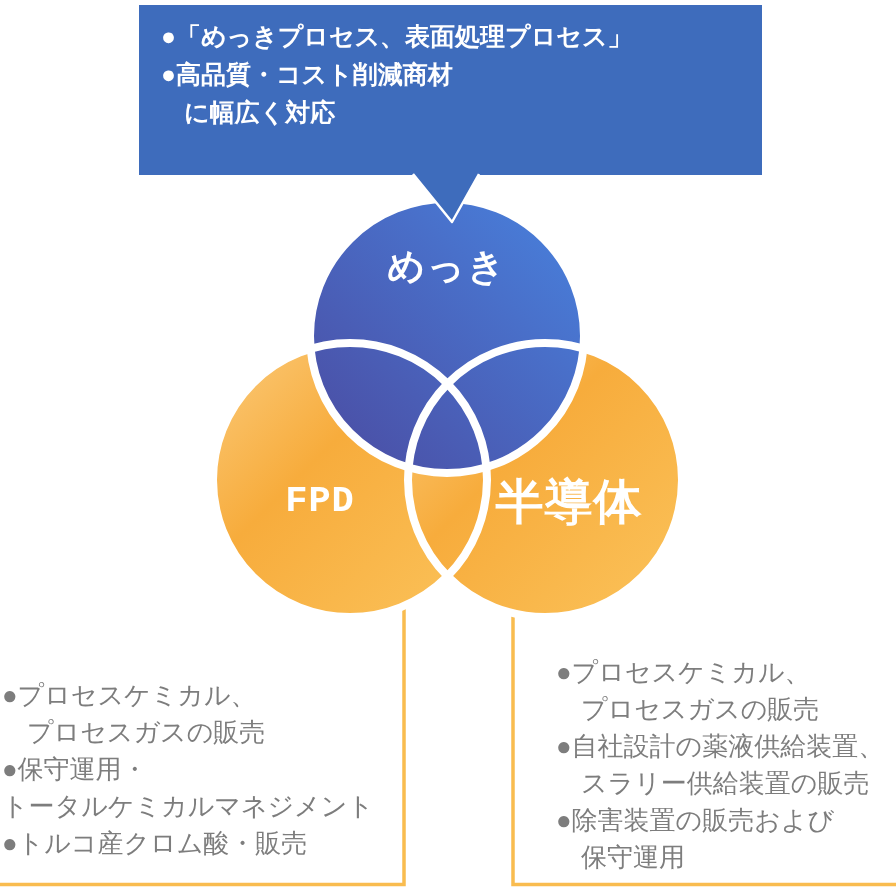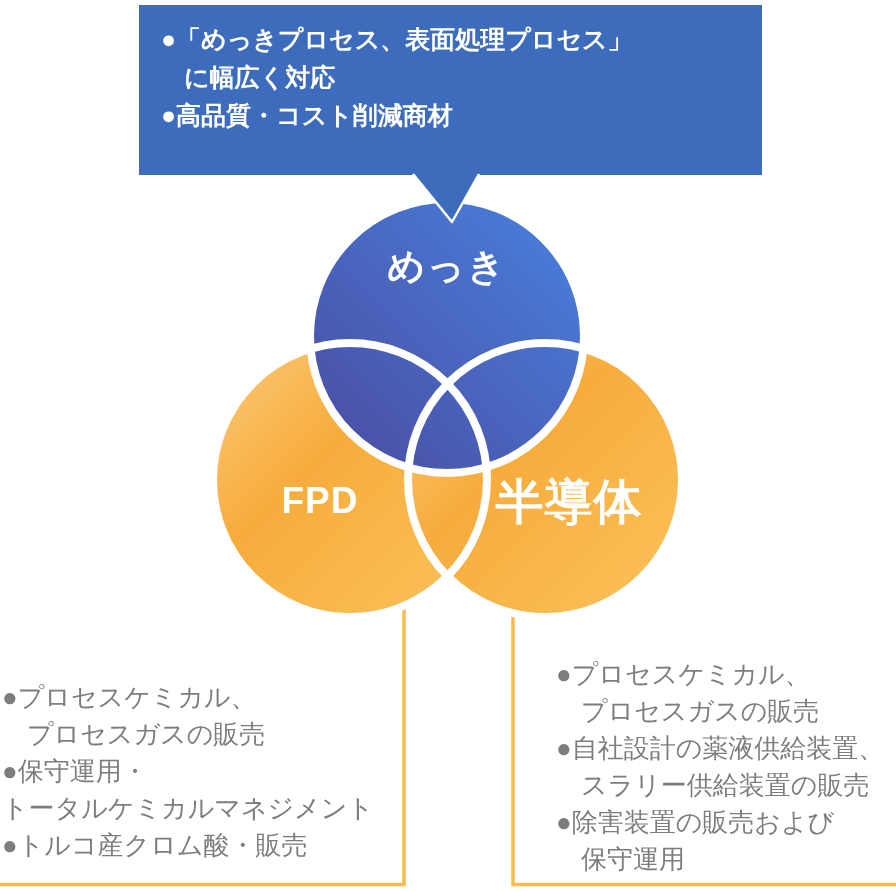--- a/index.html
+++ b/index.html
@@ -1,19 +1,19 @@
 <!DOCTYPE html>
 <html><head>
 <meta charset="utf-8">
 <style>
   html,body { margin:0; padding:0; background:#ffffff; }
   .stage {
     position:relative; width:896px; height:891px; overflow:hidden;
     background:#ffffff;
-    font-family:Liberation Sans, sans-serif;
+    font-family:Liberation Mono, monospace;
   }
   
   .callout {
     position:absolute; left:139px; top:5px; width:623px; height:170px;
     box-sizing:border-box; padding:15px 8px 0 22px;
     background:#3E6CBC; color:#ffffff;
     font-size:25px; font-weight:600; line-height:38px;
   }
   .callout .line { white-space:nowrap; }
   .callout .line.indent { padding-left:23px; }
@@ -42,25 +42,25 @@
 </style>
 </head>
 <body>
 
 <div class="stage">
 
   <div class="callout" style="background: rgb(62, 108, 188);">
     <div class="line">
       <span>●</span><span>「めっきプロセス、表面処理プロセス」</span>
     </div>
+    <div class="line">
+      <span>●</span><span>高品質・コスト削減商材</span>
+    </div>
     <div class="line indent">
       <span>に幅広く対応</span>
-    </div>
-    <div class="line">
-      <span>●</span><span>高品質・コスト削減商材</span>
     </div>
   </div>
 
   <svg class="venn" width="896" height="891" viewBox="0 0 896 891">
     <defs>
       <linearGradient id="gBlue" x1="0" y1="1" x2="1" y2="0">
         <stop offset="0" stop-color="#4B4AA0"></stop>
         <stop offset="1" stop-color="#4883DF"></stop>
       </linearGradient>
       <linearGradient id="gYellow" x1="0" y1="0" x2="1" y2="1">

